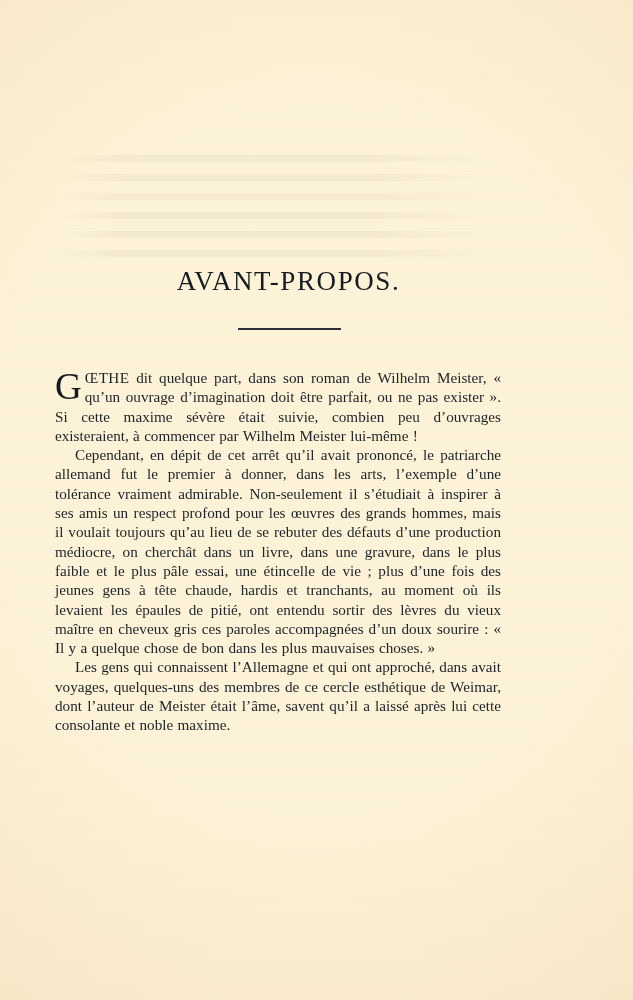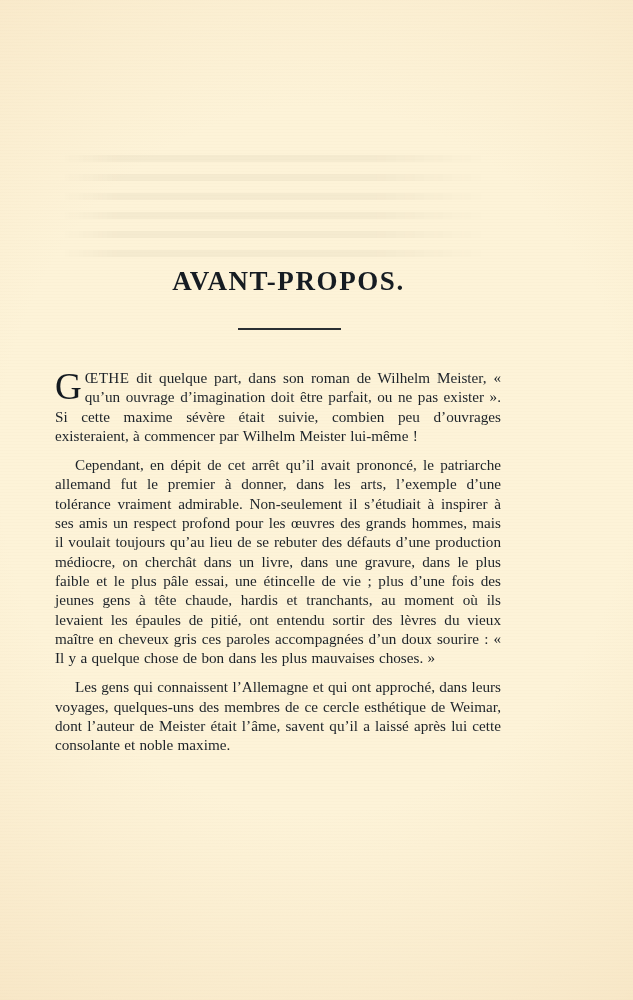--- a/index.html
+++ b/index.html
@@ -80,21 +80,21 @@
     margin-top: 266px;
     text-align: center;
     padding-right: 56px;
   }
 
   .page-title {
     display: inline-block;
     font-size: 27px;
     letter-spacing: 1.6px;
     word-spacing: 2px;
-    font-weight: bold;
+    font-weight: normal;
     margin: 0;
     color: #161c22;
   }
 
   .title-rule {
     width: 103px;
     height: 0;
     border-top: 2px solid #2a2f33;
     margin: 31px auto 0 auto;
     margin-right: 292px;
@@ -112,21 +112,21 @@
     margin: 0;
     font-size: 15.2px;
     line-height: 19.3px;
     text-align: justify;
     text-justify: inter-word;
     word-spacing: 0.5px;
     color: #1c2228;
   }
 
   .para + .para {
-    margin-top: 10px;
+    margin-top: 0;
   }
 
   .para.indent {
     text-indent: 20px;
   }
 
   
   .dropcap {
     float: left;
     font-size: 37px;
@@ -170,18 +170,18 @@
 
       <p class="para para-first">
         <span class="dropcap">G</span><span class="smallcaps">ŒTHE</span><span> dit quelque part, dans son roman de </span><span class="ital">Wilhelm Meister</span><span>, « qu’un ouvrage d’imagination doit être parfait, ou ne pas exister ». Si cette maxime sévère était suivie, combien peu d’ouvrages existeraient, à commencer par </span><span class="ital">Wilhelm Meister</span><span> lui-même !</span>
       </p>
 
       <p class="para indent">
         <span>Cependant, en dépit de cet arrêt qu’il avait prononcé, le patriarche allemand fut le premier à donner, dans les arts, l’exemple d’une tolérance vraiment admirable. Non-seulement il s’étudiait à inspirer à ses amis un respect profond pour les œuvres des grands hommes, mais il voulait toujours qu’au lieu de se rebuter des défauts d’une production médiocre, on cherchât dans un livre, dans une gravure, dans le plus faible et le plus pâle essai, une étincelle de vie ; plus d’une fois des jeunes gens à tête chaude, hardis et tranchants, au moment où ils levaient les épaules de pitié, ont entendu sortir des lèvres du vieux maître en cheveux gris ces paroles accompagnées d’un doux sourire : « Il y a quelque chose de bon dans les plus mauvaises choses. »</span>
       </p>
 
       <p class="para indent">
-        <span>Les gens qui connaissent l’Allemagne et qui ont approché, dans leurs voyages, quelques-uns des membres de ce cercle esthétique de Weimar, dont l’auteur de </span><span class="ital">Meister</span><span> était l’âme, savent qu’il a laissé après lui cette consolante et noble maxime.</span>
+        <span>Les gens qui connaissent l’Allemagne et qui ont approché, dans avait voyages, quelques-uns des membres de ce cercle esthétique de Weimar, dont l’auteur de </span><span class="ital">Meister</span><span> était l’âme, savent qu’il a laissé après lui cette consolante et noble maxime.</span>
       </p>
 
     </div>
   </div>
 </div>
 
 </body></html>

